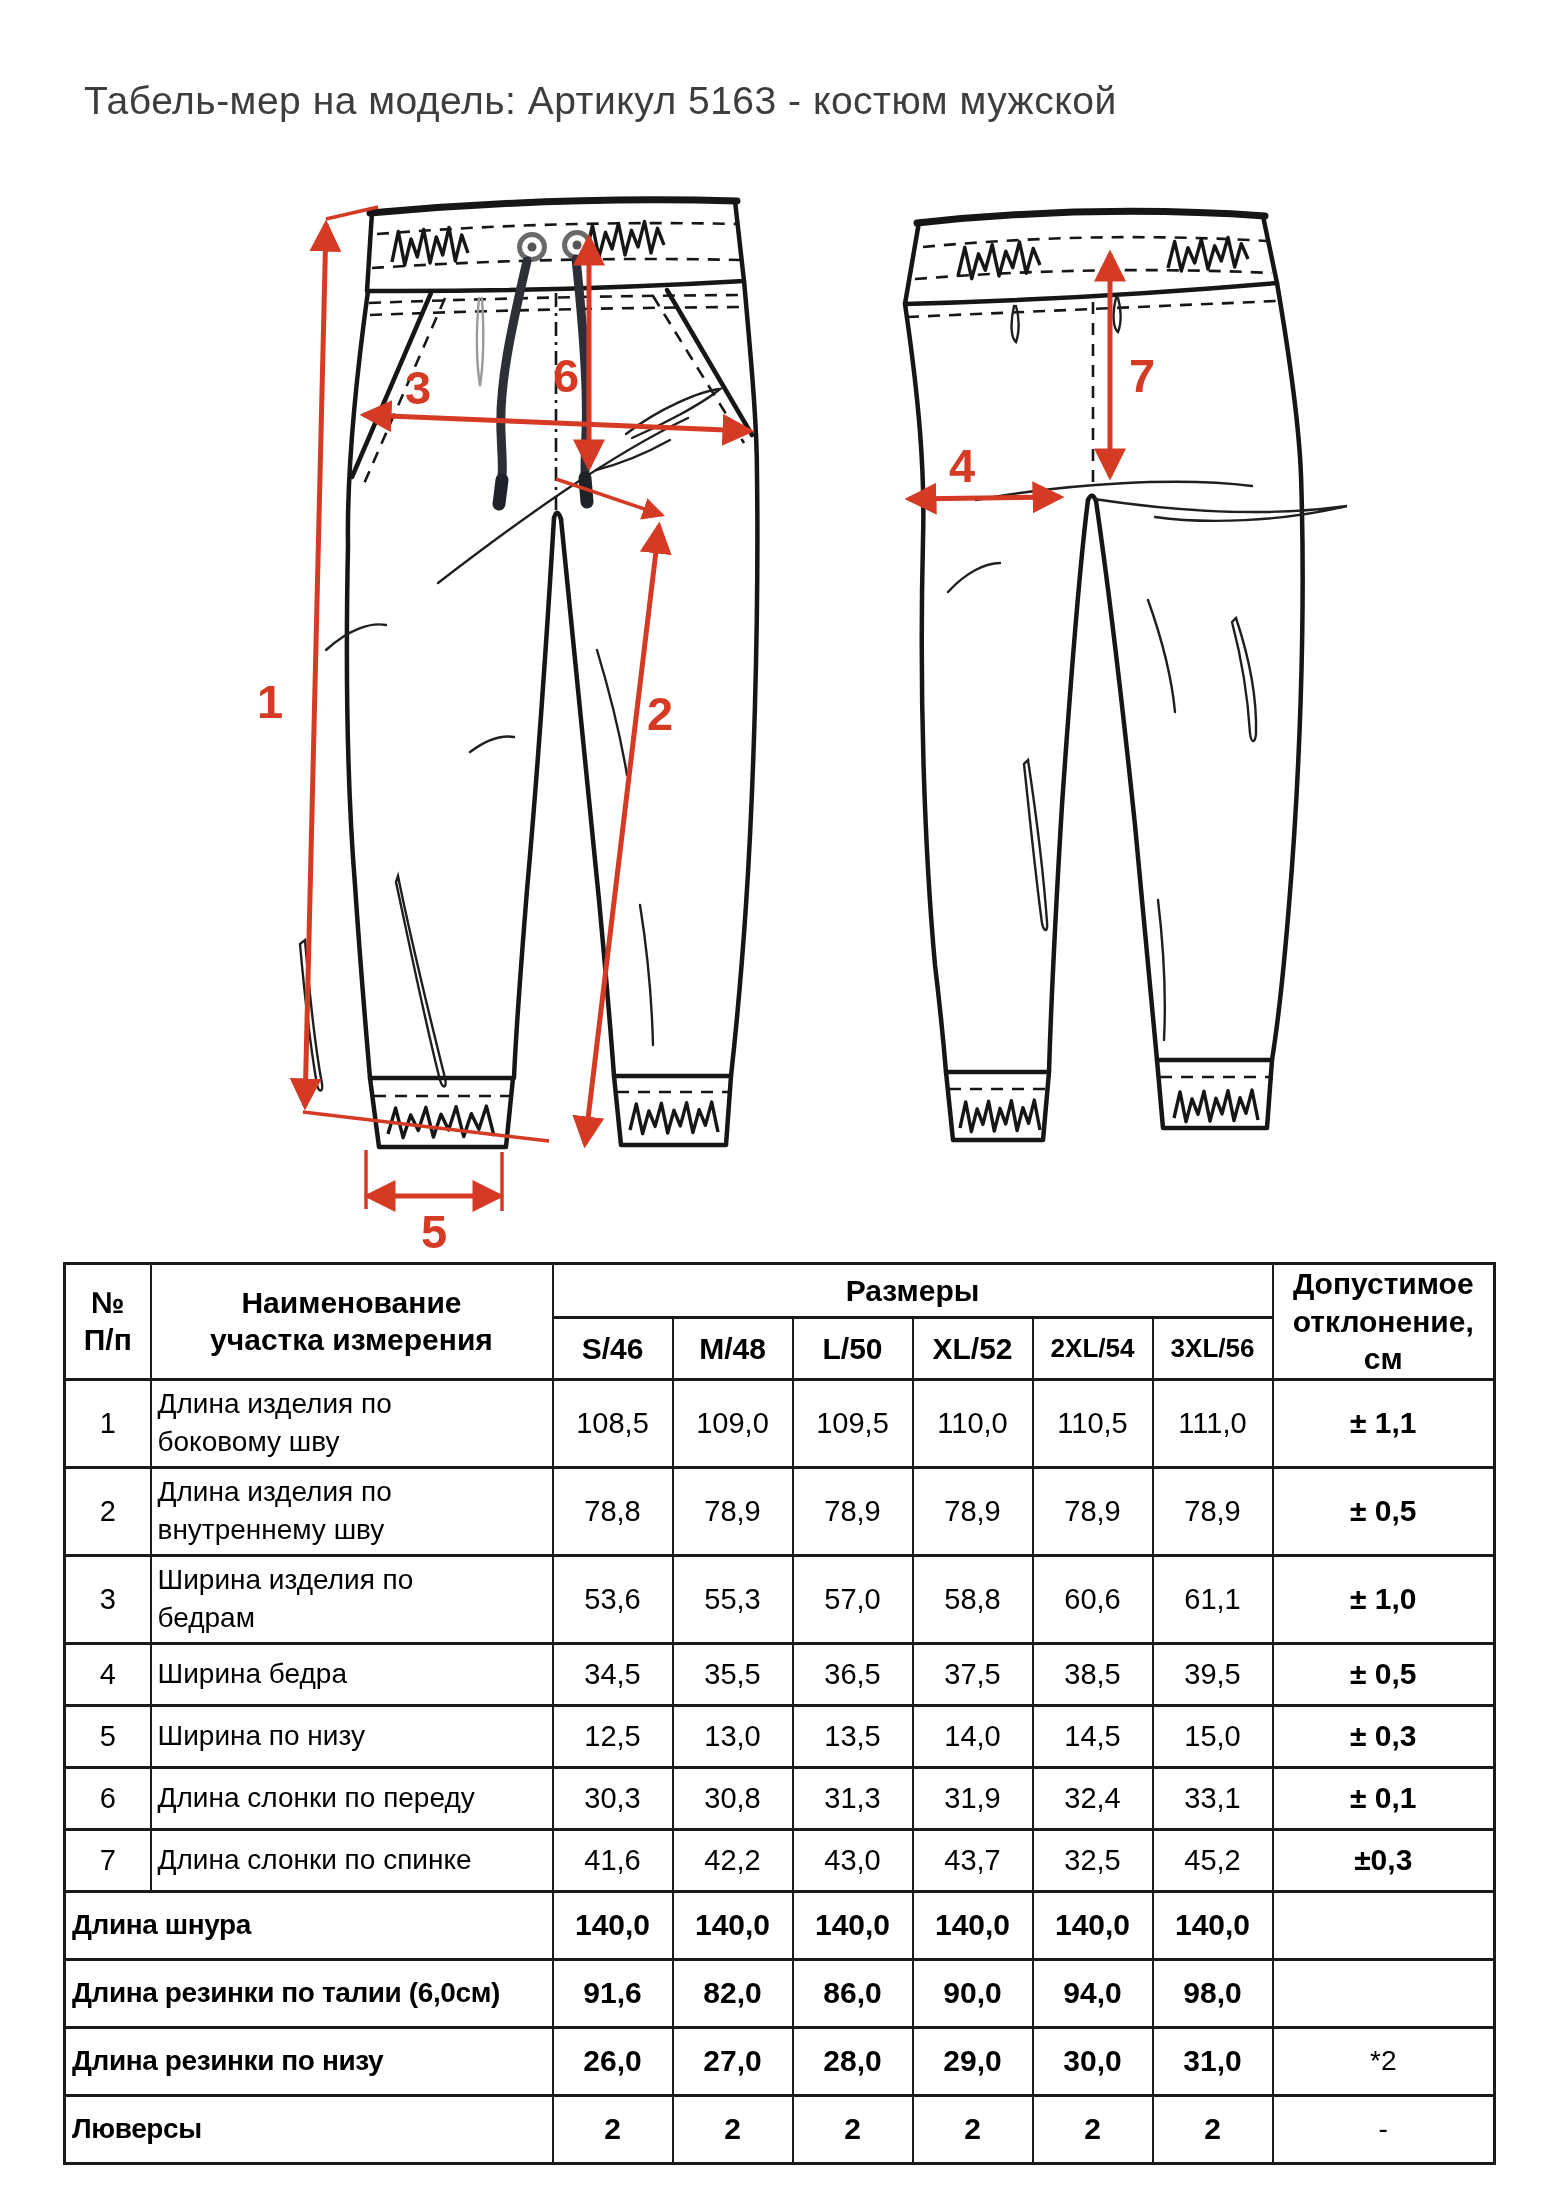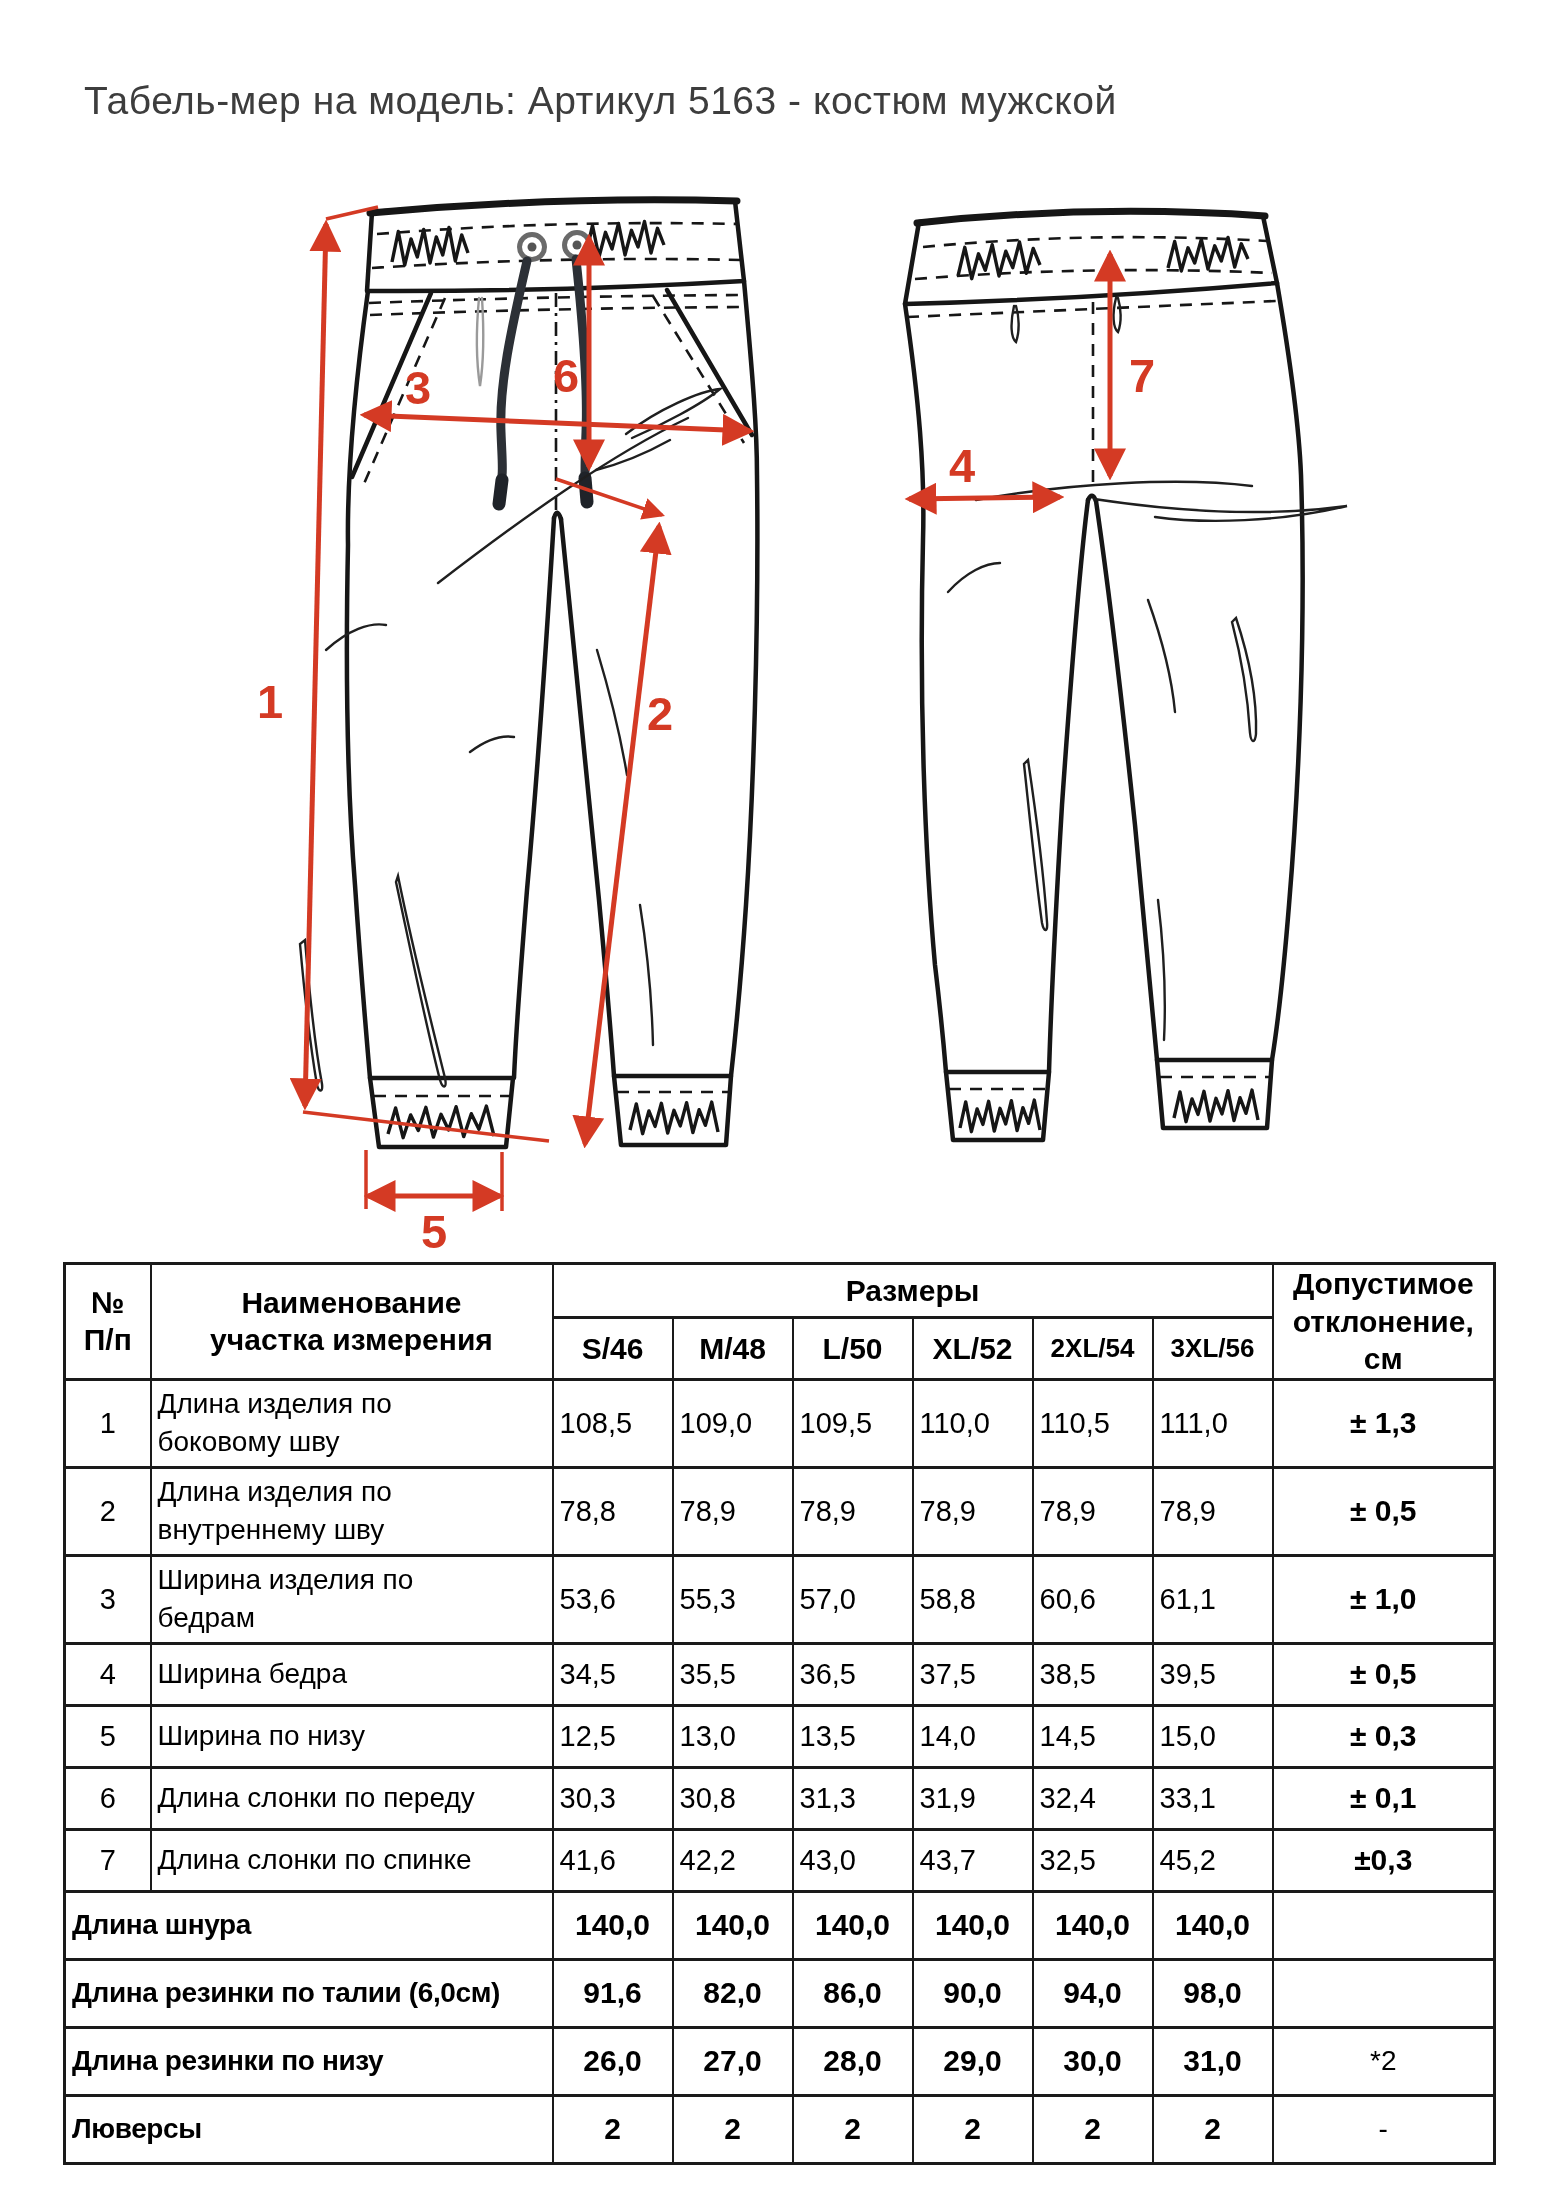--- a/index.html
+++ b/index.html
@@ -51,21 +51,21 @@
   th.h-size{font-size:29px;}
   th.h-size.small{font-size:26px;}
   th.h-tol{font-size:29px;line-height:1.3;}
   tr.hdr-top{height:50px;}
   tr.hdr-sizes{height:56px;margin-left:12px;}
   tr.r-tall{height:88px;}
   tr.r-mid{height:62px;}
   tr.r-extra{height:68px;}
   td.num {font-size:29px;text-align:center;}
   td.name{font-size:28px;text-align:left;padding-left:9px;line-height:1.35;margin-top:16px;}
-  td.val {font-size:29px;}
+  td.val {font-size:29px;text-align:center;}
   td.tol {font-size:30px;font-weight:bold;text-align:center;}
   td.xname{font-size:28px;font-weight:bold;text-align:left;padding-left:6px;letter-spacing:-0.4px;}
   td.xval {font-size:30px;font-weight:bold;text-align:center;}
   td.xtol {font-size:28px;text-align:center;}
 </style>
 </head>
 <body>
 
 <h1 class="page-title">Табель-мер на модель: Артикул 5163 - костюм мужской</h1>
 
@@ -228,21 +228,21 @@
       <tr class="r-tall">
         <td class="num">1</td>
         <td class="name">Длина изделия по
 боковому шву</td>
         <td class="val">108,5</td>
         <td class="val">109,0</td>
         <td class="val">109,5</td>
         <td class="val">110,0</td>
         <td class="val">110,5</td>
         <td class="val">111,0</td>
-        <td class="tol">± 1,3</td>
+        <td class="tol">± 1,1</td>
       </tr>
       <tr class="r-tall">
         <td class="num">2</td>
         <td class="name">Длина изделия по
 внутреннему шву</td>
         <td class="val">78,8</td>
         <td class="val">78,9</td>
         <td class="val">78,9</td>
         <td class="val">78,9</td>
         <td class="val">78,9</td>

